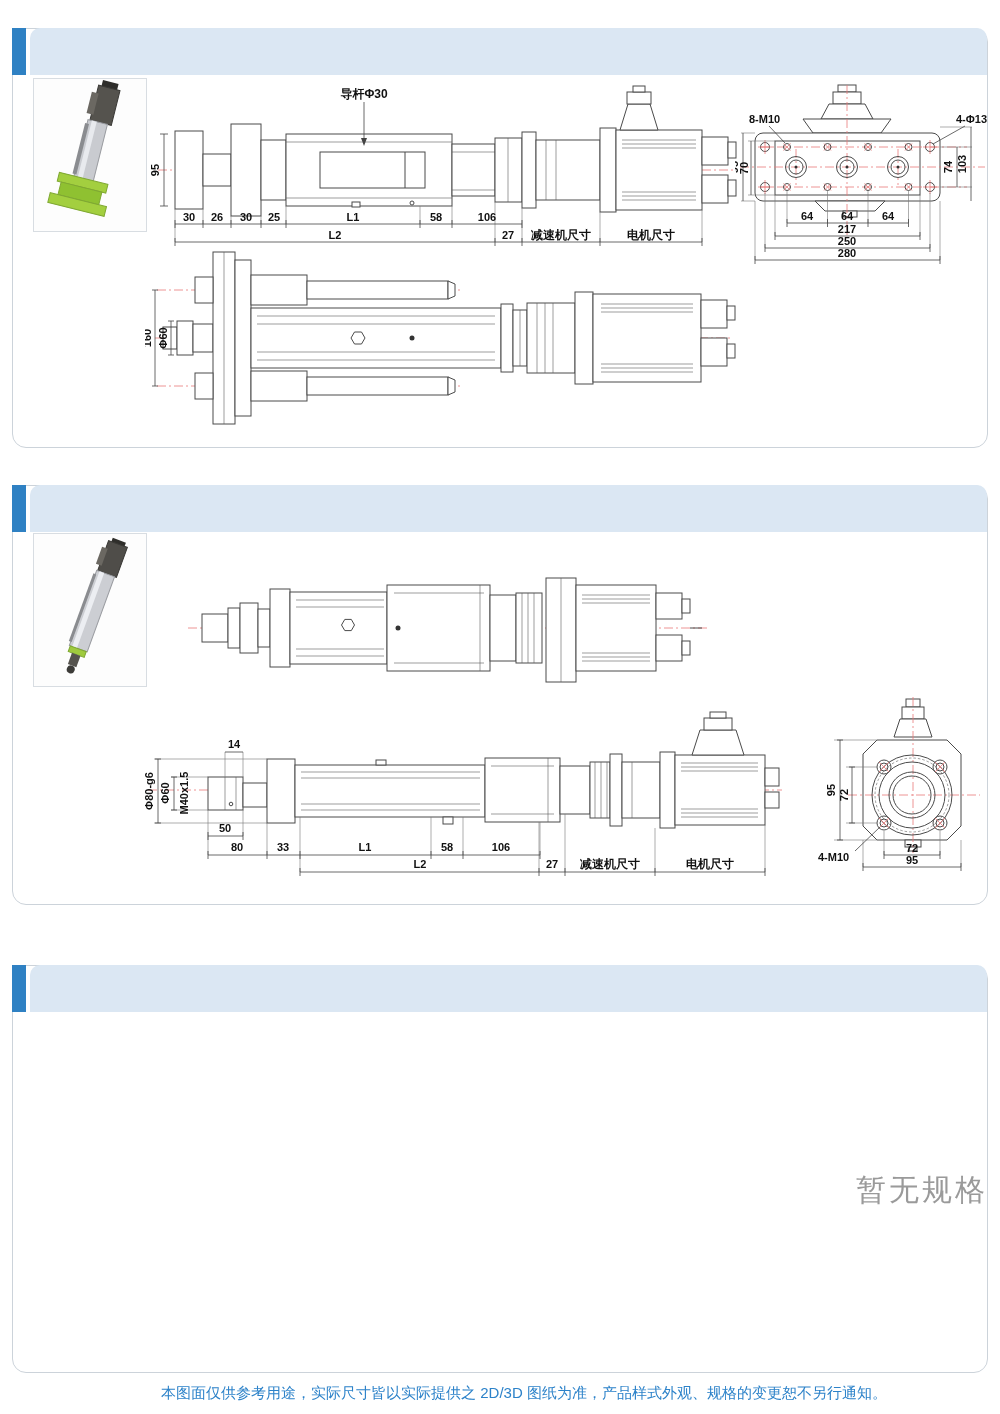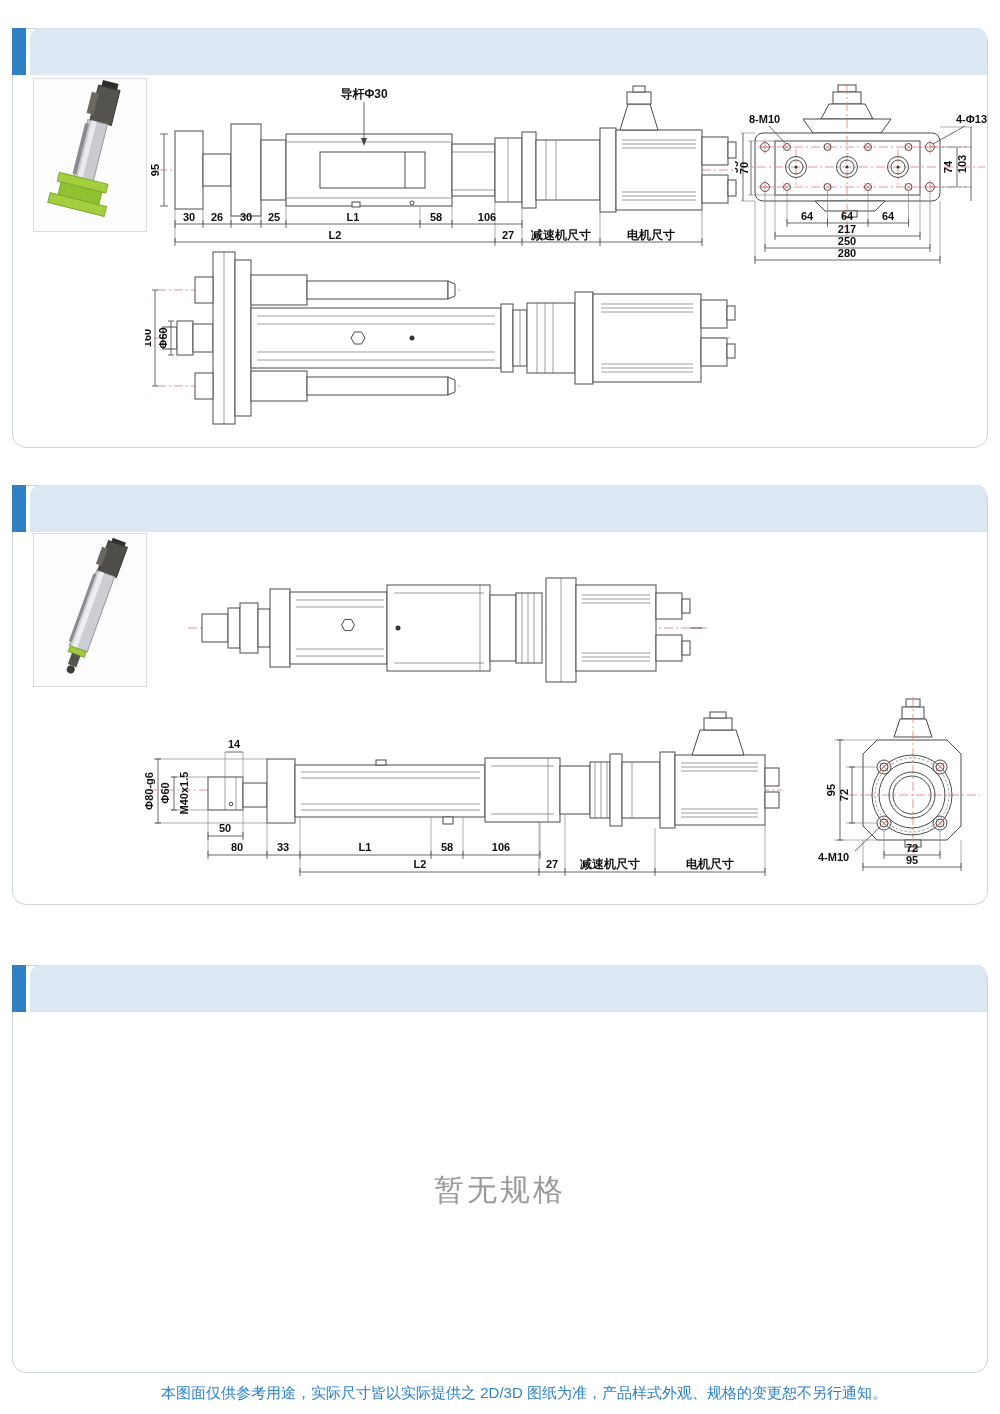--- a/index.html
+++ b/index.html
@@ -359,18 +359,18 @@
         <text x="102" y="169" text-anchor="middle">95</text>
       </g>
     </svg>
   </div>
 
   <div class="section" style="top:965px;height:408px;">
     <div class="panel"></div>
     <div class="strip"></div>
     <div class="accent"></div>
     <div class="title">LEY94Z直连系列-L08背负式</div>
-    <div class="empty-text" style="top:205px;">暂无规格</div>
+    <div class="empty-text" style="top:205px;text-align:right;">暂无规格</div>
   </div>
 
   <div class="footer">本图面仅供参考用途，实际尺寸皆以实际提供之 2D/3D 图纸为准，产品样式外观、规格的变更恕不另行通知。</div>
 
 </div>
 
 </body></html>

